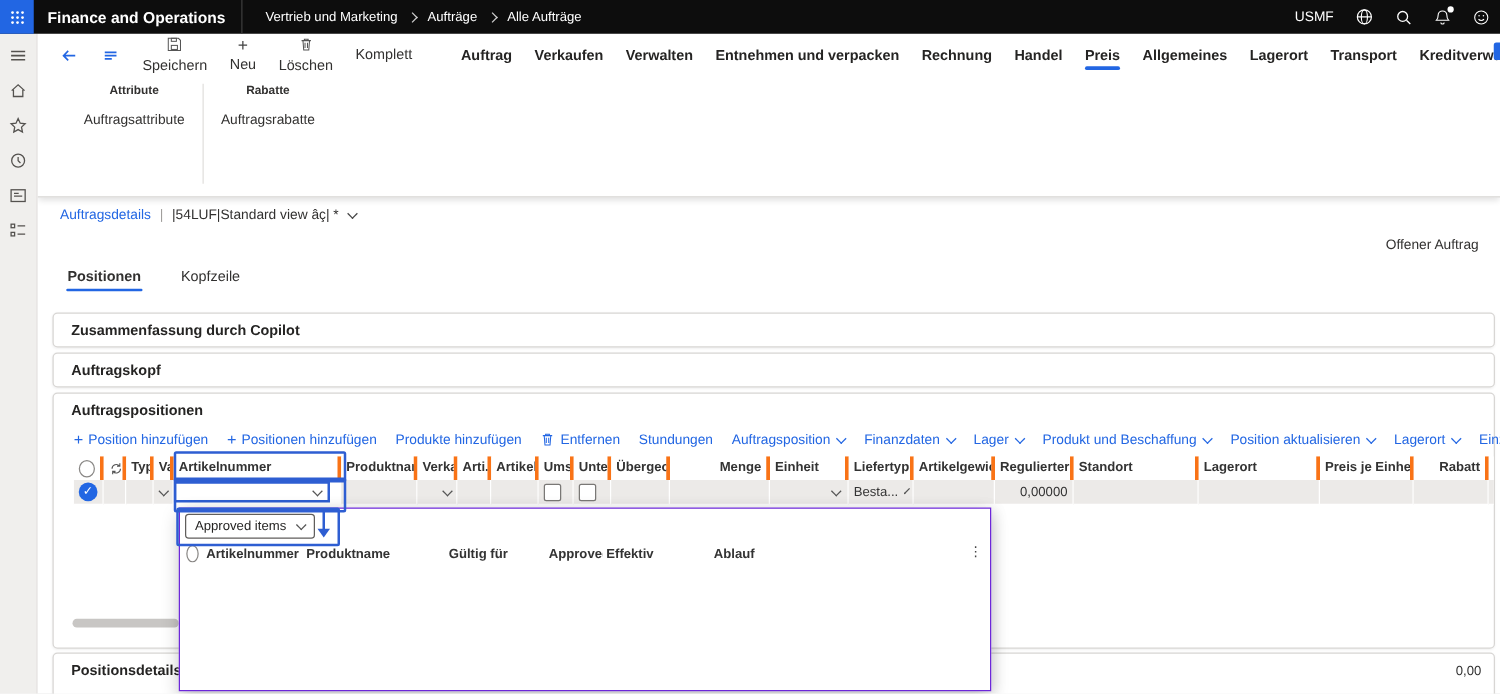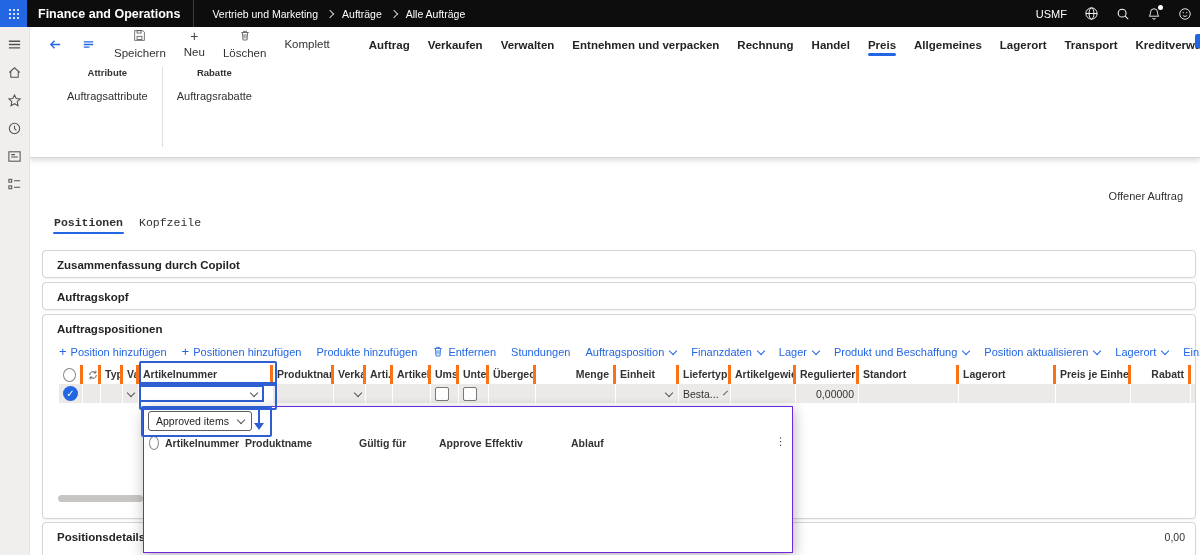--- a/index.html
+++ b/index.html
@@ -38,21 +38,21 @@
   .fgroup-title{font-size:9.5px;font-weight:bold;color:#323130;}
   .fgroup-item{font-size:11px;color:#323130;margin-top:12px;cursor:pointer;white-space:nowrap;}
   .fgroup-div{width:1px;background:#e1dfdd;margin:6px 2px 8px;}
   
   .pg-crumb{left:48px;top:166px;font-size:11px;display:flex;align-items:center;gap:7px;z-index:5;}
   .pg-link{color:#2266e3;cursor:pointer;}
   .pg-pipe{color:#a19f9d;}
   .pg-view{color:#323130;cursor:pointer;display:flex;align-items:center;gap:6px;}
   .pg-title{left:48px;top:183px;font-size:17.5px;font-weight:bold;color:#1b1a19;z-index:5;}
   .pg-status{right:17px;top:190px;font-size:11px;color:#323130;z-index:5;}
-  .pg-tabs{left:48px;top:212px;display:flex;gap:4px;z-index:5;font-family:Liberation Mono, monospace;}
+  .pg-tabs{left:48px;top:212px;display:flex;gap:20px;z-index:5;}
   .ptab{font-size:11.5px;color:#323130;padding:4px 6px 6px;cursor:pointer;position:relative;}
   .ptab.active{font-weight:600;}
   .ptab.active::after{content:"";position:absolute;left:5px;right:5px;bottom:1px;height:2.2px;background:#2266e3;border-radius:2px;}
   
   .card{position:absolute;left:42px;width:1154px;background:#fff;border:1px solid #d8d6d4;border-radius:4px;
     box-shadow:0 .5px 2px rgba(0,0,0,.06);box-sizing:border-box;}
   .card-title{font-size:11.5px;font-weight:bold;color:#252423;padding:8px 0 0 14px;cursor:pointer;}
   
   .ltoolbar{position:absolute;left:16px;top:30px;display:flex;align-items:center;gap:15px;white-space:nowrap;}
   .ltool{display:flex;align-items:center;gap:4px;font-size:11px;color:#2266e3;cursor:pointer;}
@@ -252,20 +252,28 @@
         <div class="fgroup-title">Attribute</div>
         <div class="fgroup-item">Auftragsattribute</div>
       </div>
       <div class="fgroup-div" style="height: 80px;"></div>
       <div class="fgroup">
         <div class="fgroup-title">Rabatte</div>
         <div class="fgroup-item">Auftragsrabatte</div>
       </div>
     </div>
 
+  <div class="abs pg-crumb">
+    <span class="pg-link">Auftragsdetails</span>
+    <span class="pg-pipe">|</span>
+    <span class="pg-view">
+      <span>|54LUF|Standard view âç| *</span>
+      <span class="chev" style="color:#444"></span>
+    </span>
+  </div>
   <div class="abs pg-status">Offener Auftrag</div>
   <div class="abs pg-tabs" id="pg-tabs">
       <span class="ptab active">Positionen</span>
       <span class="ptab">Kopfzeile</span>
     </div>
 
   <section class="card" style="top:250px;height:28px;">
     <div class="card-title">Zusammenfassung durch Copilot</div>
   </section>
 

